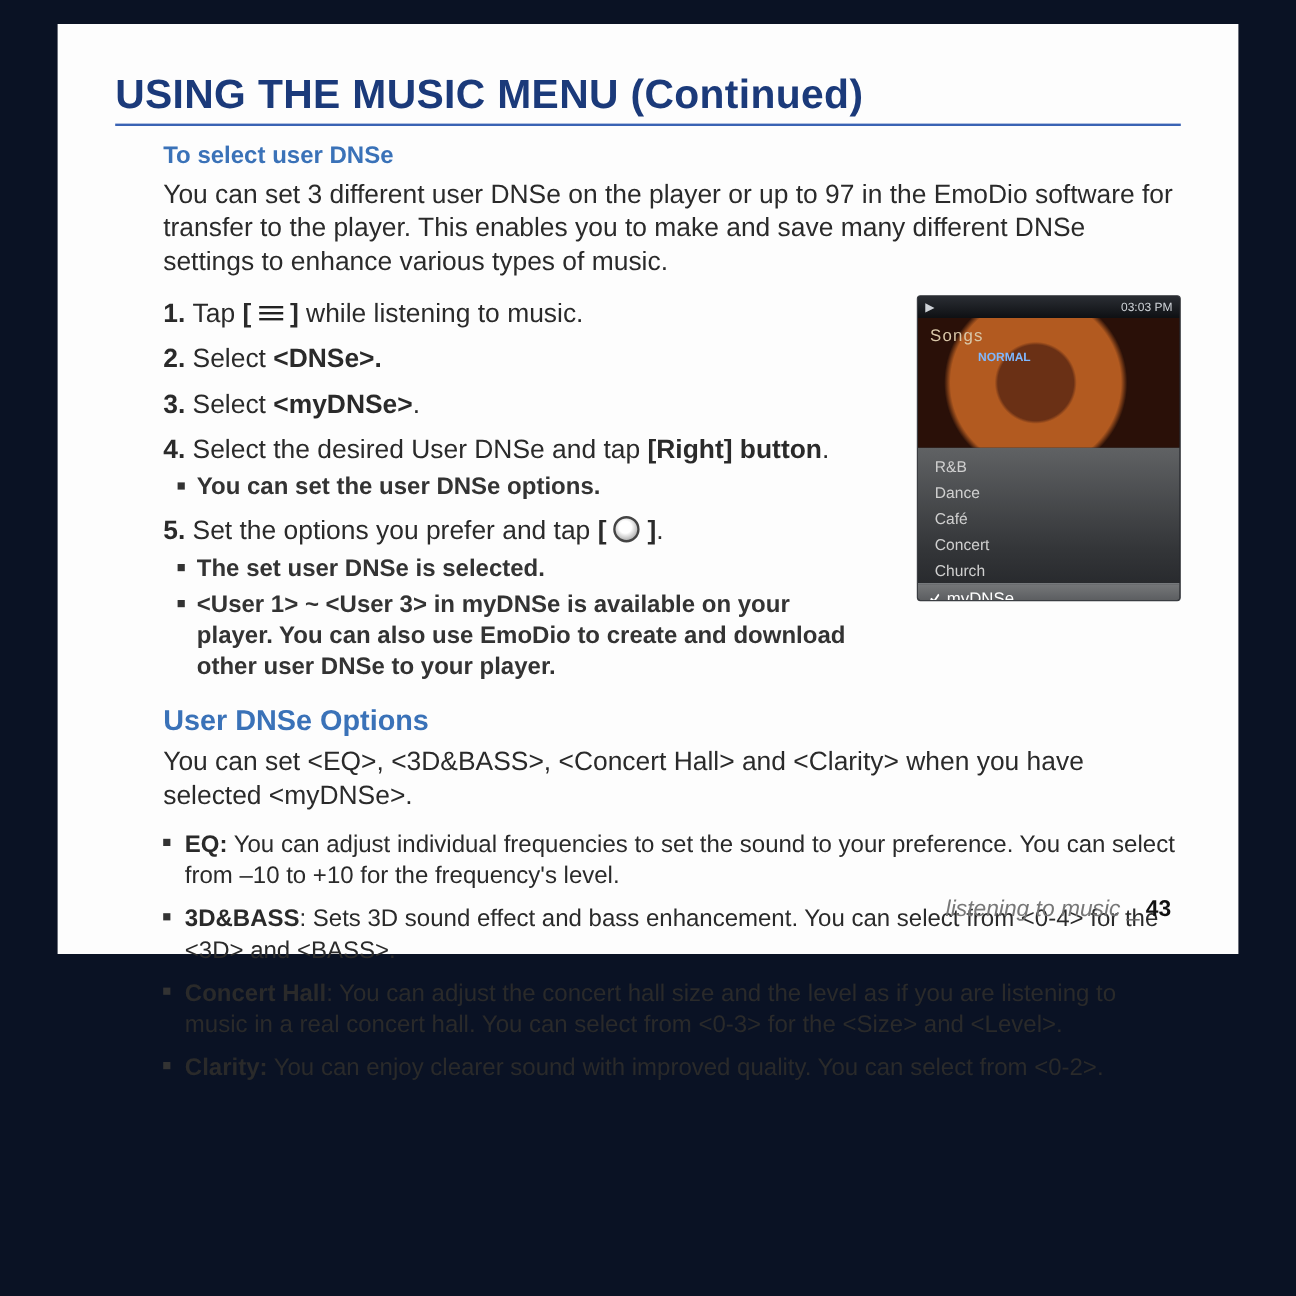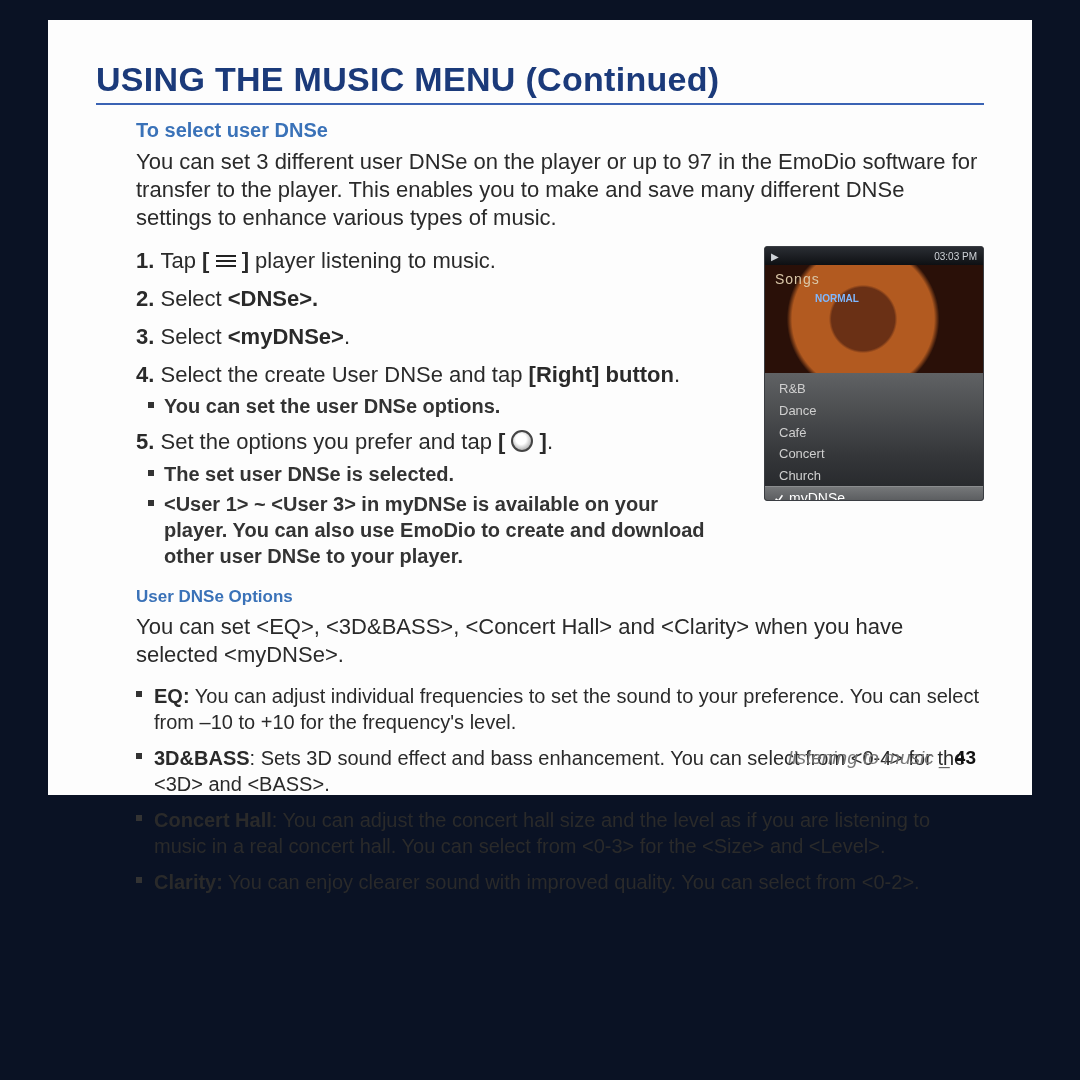--- a/index.html
+++ b/index.html
@@ -1,20 +1,20 @@
 <!DOCTYPE html>
 <html><head>
 <meta charset="utf-8">
 <style>
   html,body{margin:0;padding:0;width:1080px;height:1080px;background:#0a1224;font-family:Arial,Helvetica,sans-serif;color:#222;}
   .page{position:absolute;left:48px;top:20px;width:984px;height:775px;background:#fdfdfd;padding:40px 48px 20px 48px;box-sizing:border-box;}
   h1{color:#1b3a7a;font-size:34px;font-weight:bold;margin:0 0 4px 0;letter-spacing:.3px;}
   .rule{height:2px;background:#3a63b4;margin:0 0 14px 0;}
   h2{color:#3a72b8;font-size:20px;font-weight:bold;margin:10px 0 6px 40px;}
-  h3{color:#3a72b8;font-size:17px;font-weight:bold;margin:18px 0 6px 40px;}
+  h3{color:#3a72b8;font-size:24px;font-weight:bold;margin:18px 0 6px 40px;}
   .body{margin:0 0 14px 40px;font-size:22px;line-height:1.28;color:#2a2a2a;}
   .steps-wrap{position:relative;margin-left:40px;}
   .steps{margin:0;padding:0;list-style:none;max-width:590px;}
   .steps>li{font-size:22px;line-height:1.35;margin:0 0 8px 0;color:#2a2a2a;}
   .num{font-weight:bold;}
   .b{font-weight:bold;}
   .sub{list-style:none;margin:4px 0 6px 0;padding:0;}
   .sub>li{font-size:20px;line-height:1.3;margin:0 0 4px 0;padding-left:28px;position:relative;color:#333;font-weight:bold;}
   .sub>li::before{content:"";position:absolute;left:12px;top:9px;width:6px;height:6px;background:#333;}
   .opts{list-style:none;margin:6px 0 0 40px;padding:0;}
@@ -43,30 +43,30 @@
 <div class="page">
   <h1>USING THE MUSIC MENU (Continued)</h1>
   <div class="rule"></div>
 
   <h2>To select user DNSe</h2>
   <p class="body">You can set 3 different user DNSe on the player or up to 97 in the EmoDio software for transfer to the player. This enables you to make and save many different DNSe settings to enhance various types of music.</p>
 
   <div class="steps-wrap">
     <ol class="steps">
       <li>
-        <span class="num">1. </span><span>Tap </span><span class="b">[ <span class="menu-ico"><span></span><span></span><span></span></span> ]</span><span> player listening to music.</span>
+        <span class="num">1. </span><span>Tap </span><span class="b">[ <span class="menu-ico"><span></span><span></span><span></span></span> ]</span><span> while listening to music.</span>
       </li>
       <li>
         <span class="num">2. </span><span>Select </span><span class="b">&lt;DNSe&gt;.</span>
       </li>
       <li>
         <span class="num">3. </span><span>Select </span><span class="b">&lt;myDNSe&gt;</span><span>.</span>
       </li>
       <li>
-        <span class="num">4. </span><span>Select the create User DNSe and tap </span><span class="b">[Right] button</span><span>.</span>
+        <span class="num">4. </span><span>Select the desired User DNSe and tap </span><span class="b">[Right] button</span><span>.</span>
         <ul class="sub">
           <li>You can set the user DNSe options.</li>
         </ul>
       </li>
       <li>
         <span class="num">5. </span><span>Set the options you prefer and tap </span><span class="b">[ <span class="circle-ico"></span> ]</span><span>.</span>
         <ul class="sub">
           <li>The set user DNSe is selected.</li>
           <li>&lt;User 1&gt; ~ &lt;User 3&gt; in myDNSe is available on your player. You can also use EmoDio to create and download other user DNSe to your player.</li>
         </ul>

